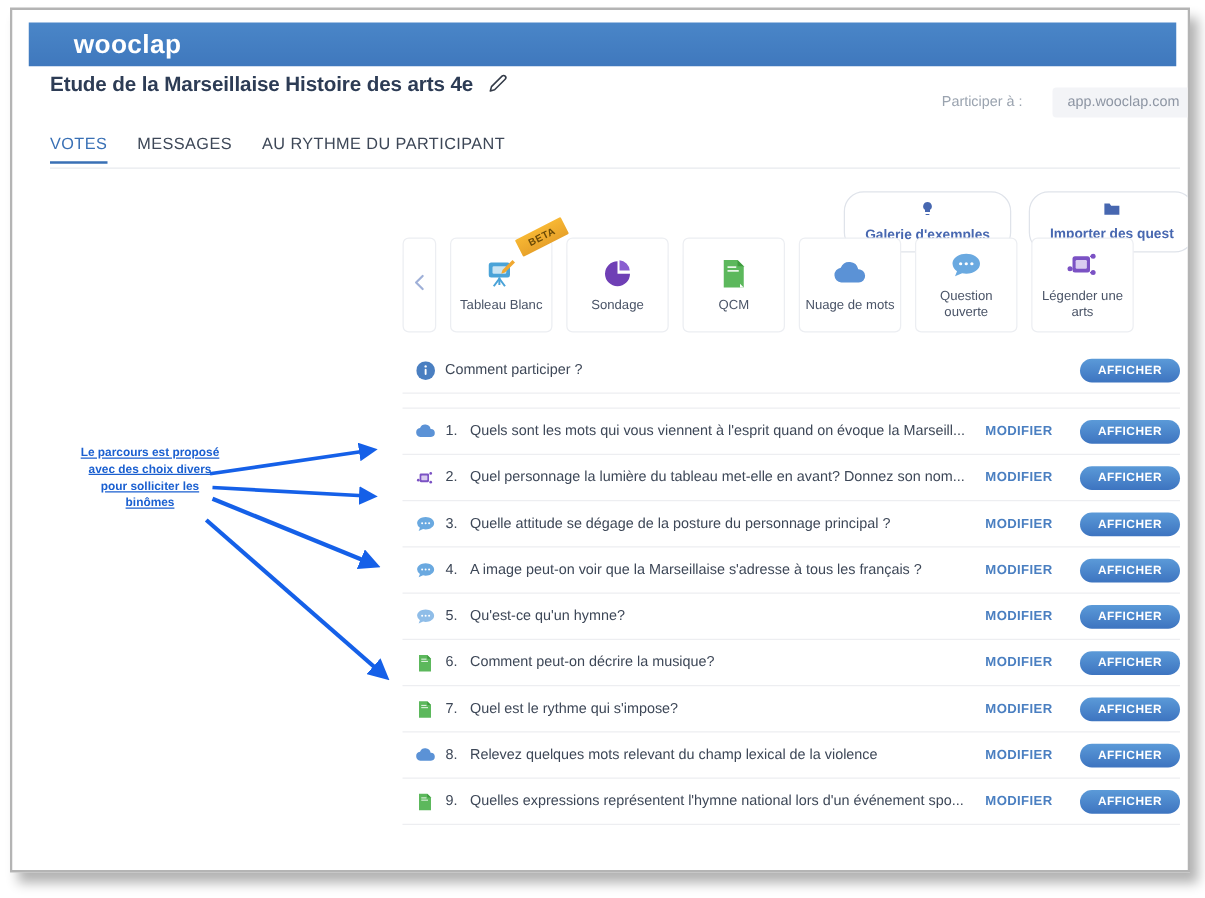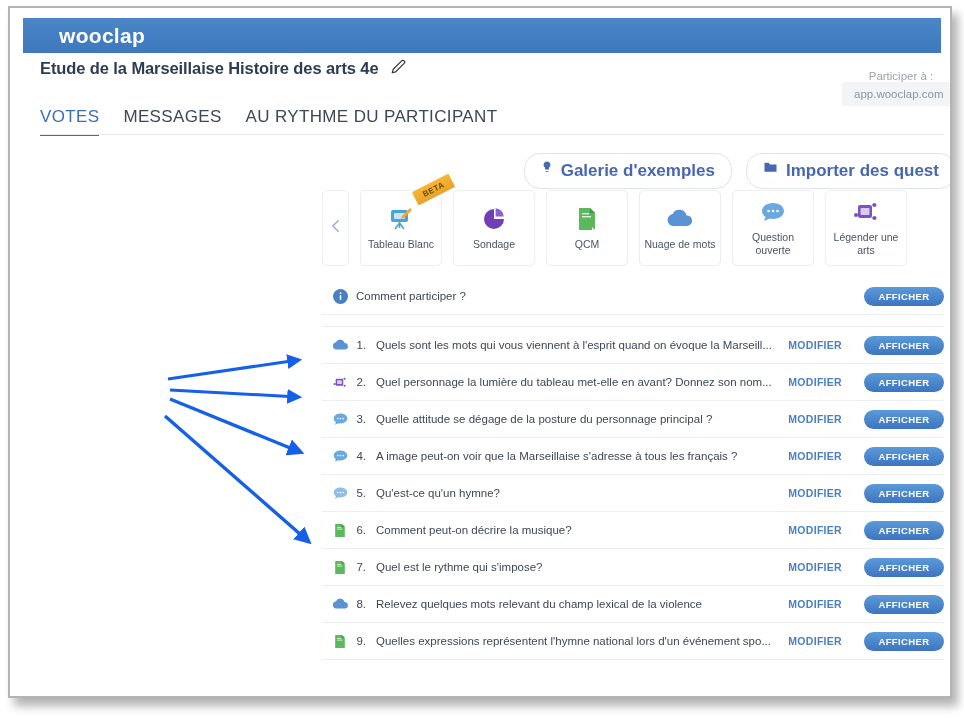--- a/index.html
+++ b/index.html
@@ -76,22 +76,21 @@
   }
   .edit-icon svg { display: block; }
 
   
   .participer-block {
     position: absolute;
     right: -10px;
     top: 62px;
     display: flex;
     align-items: center;
-    gap: 0;
-    flex-direction: column;
+    gap: 24px;
   }
   .participer-label {
     font-size: 11.5px;
     color: #9aa3af;
     white-space: nowrap;
   }
   .participer-field {
     background: #f3f4f7;
     border-radius: 3px;
     padding: 6px 12px;
@@ -104,21 +103,21 @@
 
   
   .tabs {
     position: absolute;
     left: 30px;
     top: 99px;
     display: flex;
     gap: 24px;
   }
   .tab {
-    font-size: 17px;
+    font-size: 13px;
     letter-spacing: 0.35px;
     color: #3d4757;
     padding-bottom: 9px;
     cursor: pointer;
     position: relative;
   }
   .tab.active { color: #3970b5; }
   .tab.active::after {
     content: "";
     position: absolute;
@@ -138,31 +137,32 @@
   
   .toolbar {
     position: absolute;
     right: -6px;
     top: 145px;
     display: flex;
     gap: 14px;
   }
   .pill-btn {
     display: flex;
-    align-items: flex-start;
+    align-items: center;
     gap: 8px;
     border: 1px solid #dfe3ea;
     border-radius: 16px;
     background: #ffffff;
     padding: 7px 16px;
-    font-size: 17px;
+    font-size: 11px;
     font-weight: bold;
     color: #4767b0;
     white-space: nowrap;
     cursor: pointer;
+    flex-direction: column;
   }
   .pill-icon { color: #4767b0; display: flex; }
 
   
   .type-strip {
     position: absolute;
     left: 312px;
     top: 182px;
     display: flex;
     align-items: stretch;
@@ -576,20 +576,21 @@
           </svg>
         </span>
         <span class="row-num">9.</span>
         <span class="row-text">Quelles expressions représentent l'hymne national lors d'un événement spo...</span>
         <span class="row-modifier">MODIFIER</span>
         <button class="afficher-btn">AFFICHER</button>
       </div>
 
     </div>
 
+    <div class="annotation">Le parcours est proposé avec des choix divers pour solliciter les binômes</div>
 
   </div>
 </div>
 
 <svg class="arrows">
   <defs>
     <marker id="ah" markerWidth="5" markerHeight="5" refX="3.6" refY="2.5" orient="auto">
       <path d="M0,0 L5,2.5 L0,5 z" fill="#1560e8"></path>
     </marker>
   </defs>

